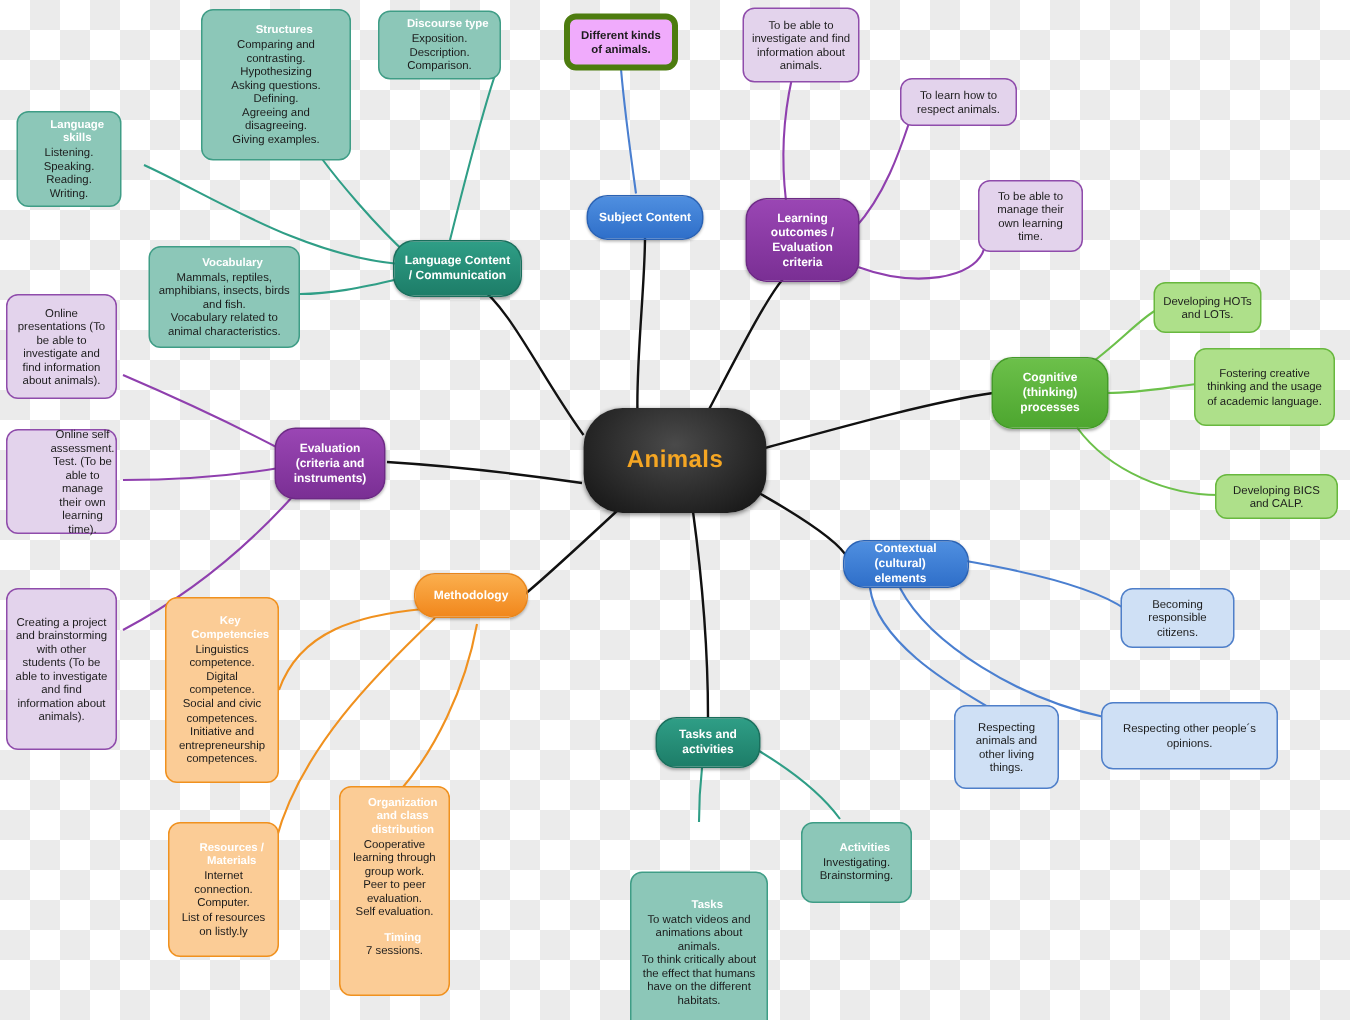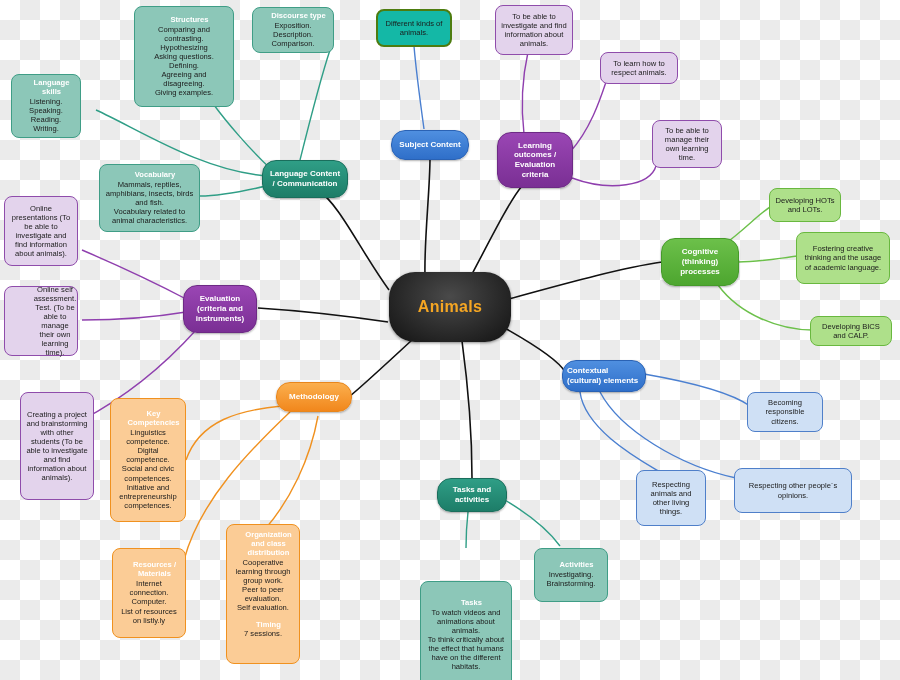--- a/index.html
+++ b/index.html
@@ -40,21 +40,21 @@
   .hub-green{background:linear-gradient(180deg,#6cc04a 0%,#4da62f 100%);border:1px solid #459a2a;}
   .hub-orange{background:linear-gradient(180deg,#fba котор 0%,#f08a1e 100%);border:1px solid #e8861c;}
   .hub-orange{background:linear-gradient(180deg,#fbaf4e 0%,#f1871c 100%);border:1px solid #e8861c;}
 
   
   .leaf{font-size:7.6px;}
   .leaf .ttl{color:#ffffff;}
   .leaf .bdy{color:#1b1b1b;}
 
   .l-teal{background:#8cc7b8;border:1px solid #3f9d86;color:#1b1b1b;}
-  .l-lblue{background:#14b8a6;border:2px solid #4d7c0f;color:#1b1b1b;}
+  .l-lblue{background:#f0abfc;border:4px solid #4d7c0f;color:#1b1b1b;font-weight:bold;}
   .l-purple{background:#e3d3ec;border:1px solid #8f4cab;color:#1b1b1b;}
   .l-green{background:#aee08a;border:1px solid #69b83f;color:#1b1b1b;}
   .l-orange{background:#fbcc96;border:1px solid #f0911f;color:#1b1b1b;}
   .l-blue2{background:#cfe0f5;border:1px solid #4f7fc9;color:#1b1b1b;}
 
   .l-teal .ttl,.l-green .ttl,.l-orange .ttl{color:#ffffff;padding-left:11px;}
 </style>
 </head>
 <body>
 
@@ -132,21 +132,21 @@
   </div>
 
   <div class="node hub hub-purple" style="left:497px;top:132px;width:76px;height:56px;">
     <span>Learning outcomes / Evaluation criteria</span>
   </div>
 
   <div class="node hub hub-green" style="left:661px;top:238px;width:78px;height:48px;">
     <span>Cognitive (thinking) processes</span>
   </div>
 
-  <div class="node hub hub-blue" style="left:562px;top:360px;width:84px;height:32px;align-items:flex-start;text-align:left;padding-left:4px;">
+  <div class="node hub hub-blue" style="left:562px;top:360px;width:84px;height:32px;align-items:flex-start;text-align:left;padding-left:20px;">
     <span>Contextual (cultural) elements</span>
   </div>
 
   <div class="node hub hub-teal" style="left:437px;top:478px;width:70px;height:34px;">
     <span>Tasks and activities</span>
   </div>
 
   <div class="node hub hub-orange" style="left:276px;top:382px;width:76px;height:30px;">
     <span>Methodology</span>
   </div>
@@ -263,17 +263,17 @@
   </div>
 
   <div class="node leaf l-purple" style="left:4px;top:196px;width:74px;height:70px;">
     <span class="bdy">Online presentations (To be able to investigate and find information about animals).</span>
   </div>
 
   <div class="node leaf l-purple" style="left:4px;top:286px;width:74px;height:70px;padding-left:33px;">
     <span class="bdy">Online self assessment. Test. (To be able to manage their own learning time).</span>
   </div>
 
-  <div class="node leaf l-purple" style="left:4px;top:392px;width:74px;height:108px;margin-left:16px;">
+  <div class="node leaf l-purple" style="left:4px;top:392px;width:74px;height:108px;">
     <span class="bdy">Creating a project and brainstorming with other students (To be able to investigate and find information about animals).</span>
   </div>
 
 </div>
 
 </body></html>

